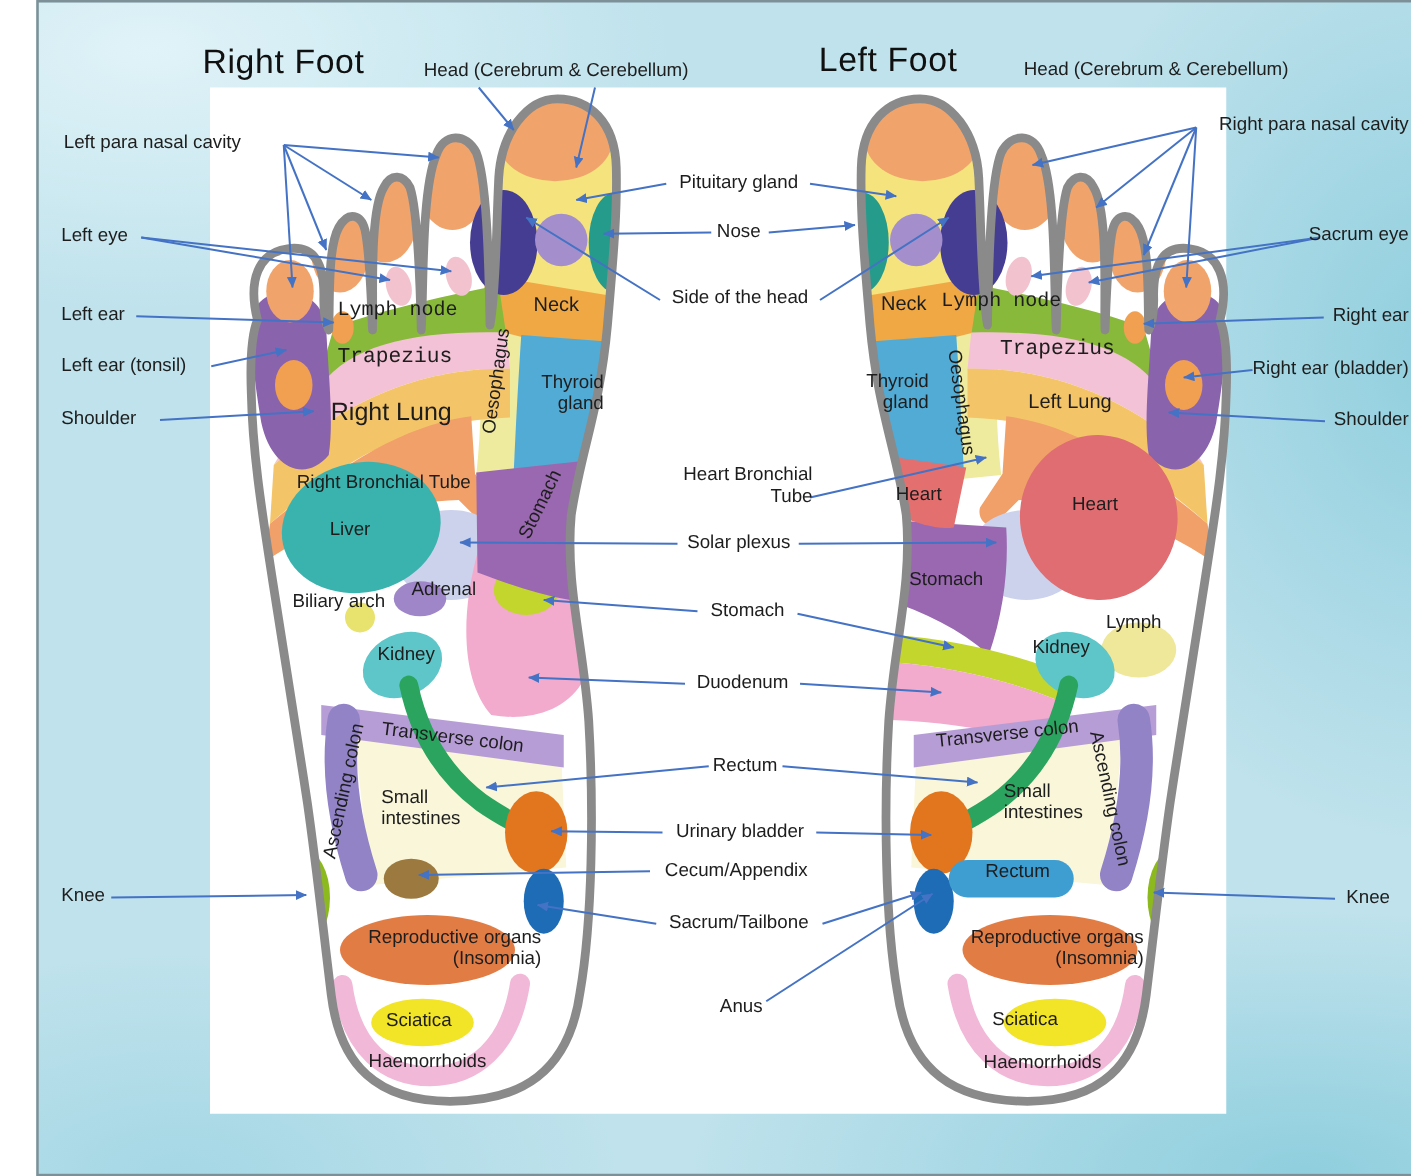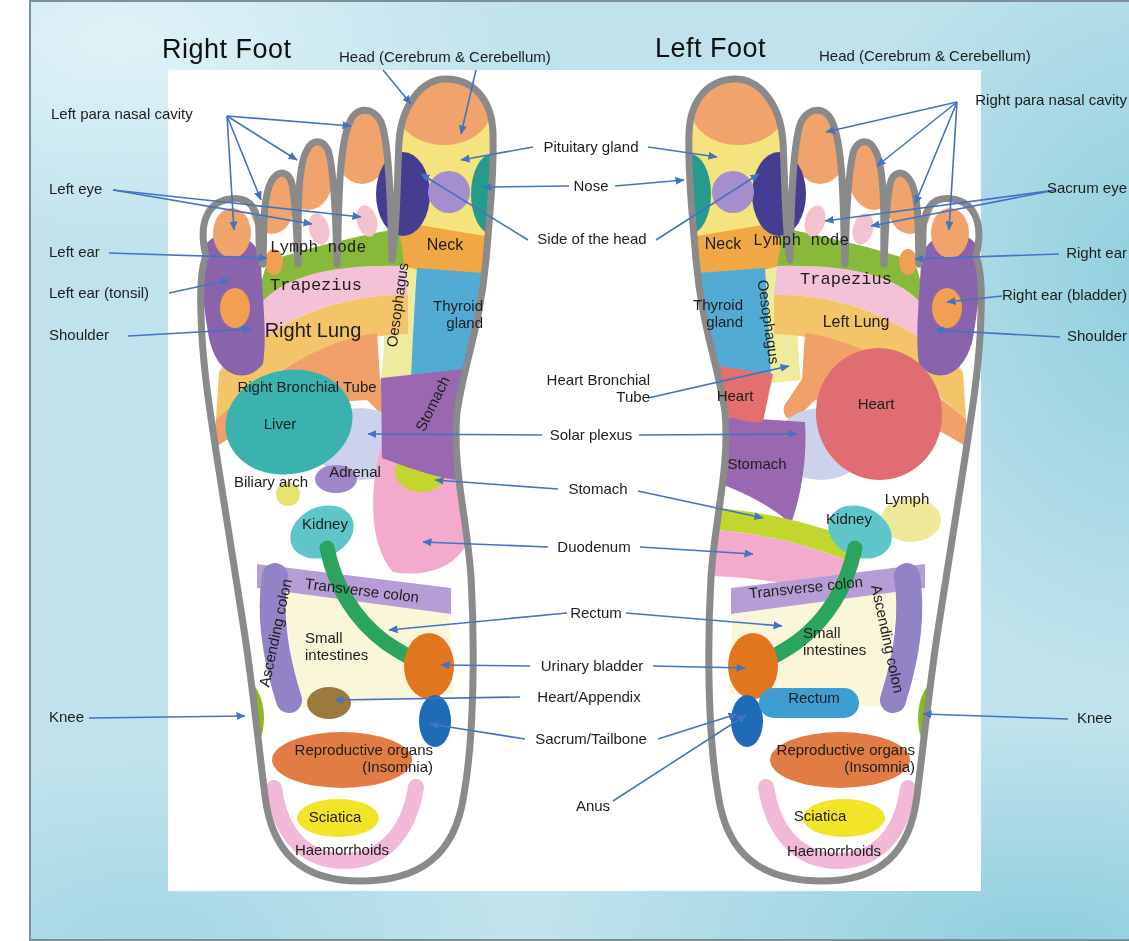--- a/index.html
+++ b/index.html
@@ -196,21 +196,21 @@
 <div class="lb" style="left:788px;top:46px">Head (Cerebrum &amp; Cerebellum)</div>
 <div class="lb cc" style="left:560px;top:145px">Pituitary gland</div>
 <div class="lb cc" style="left:560px;top:184px">Nose</div>
 <div class="lb cc" style="left:561px;top:237px">Side of the head</div>
 <div class="lb cc w" style="left:561px;top:387px;width:116px">Heart Bronchial Tube</div>
 <div class="lb cc" style="left:560px;top:433px">Solar plexus</div>
 <div class="lb cc" style="left:567px;top:487px">Stomach</div>
 <div class="lb cc" style="left:563px;top:545px">Duodenum</div>
 <div class="lb cc" style="left:565px;top:611px">Rectum</div>
 <div class="lb cc" style="left:561px;top:664px">Urinary bladder</div>
-<div class="lb cc" style="left:558px;top:695px">Heart/Appendix</div>
+<div class="lb cc" style="left:558px;top:695px">Cecum/Appendix</div>
 <div class="lb cc" style="left:560px;top:737px">Sacrum/Tailbone</div>
 <div class="lb cc" style="left:562px;top:804px">Anus</div>
 
 <div class="lb cc serif" style="left:287px;top:247px">Lymph node</div>
 <div class="lb cc" style="left:414px;top:243px;font-size:16px">Neck</div>
 <div class="lb cc serif" style="left:285px;top:284px;font-size:17px">Trapezius</div>
 <div class="lb cc" style="left:367px;top:303px;transform:translate(-50%,-50%) rotate(-82deg)">Oesophagus</div>
 <div class="lb cc w" style="left:422px;top:313px;width:60px">Thyroid gland</div>
 <div class="lb cc" style="left:282px;top:328px;font-size:20px">Right Lung</div>
 <div class="lb cc" style="left:276px;top:385px">Right Bronchial Tube</div>

